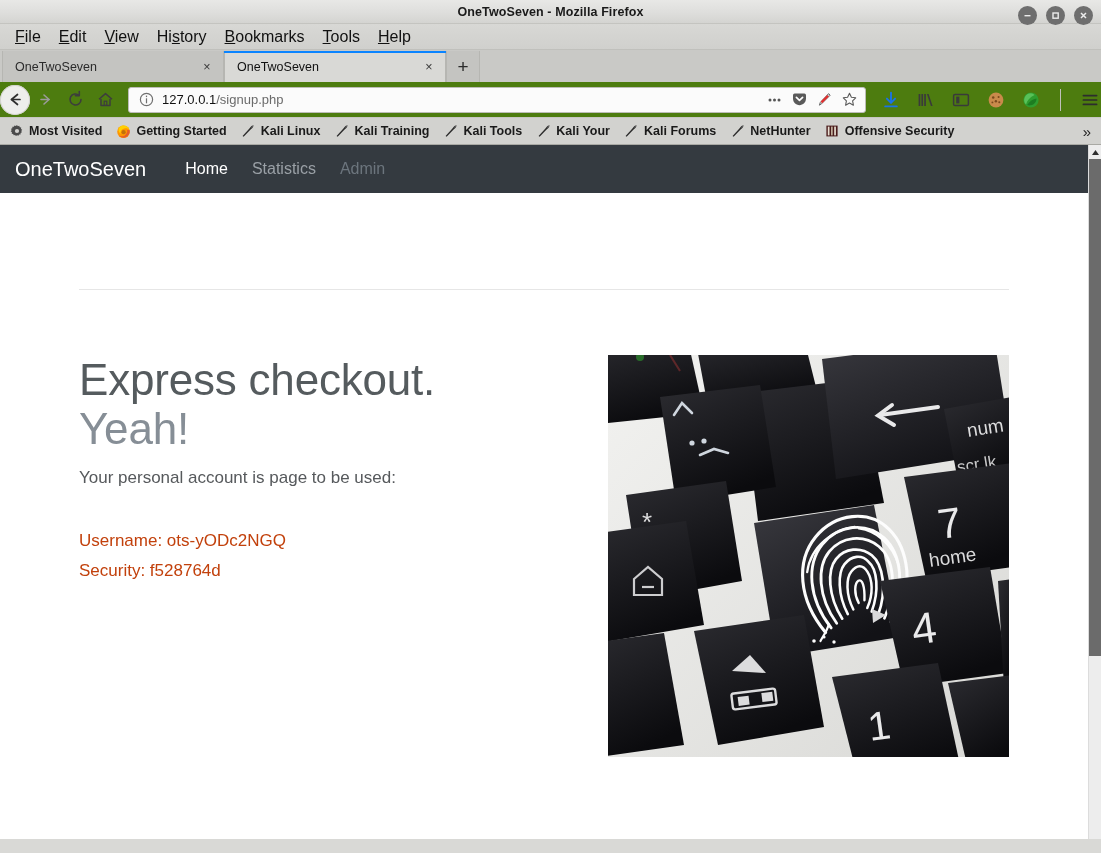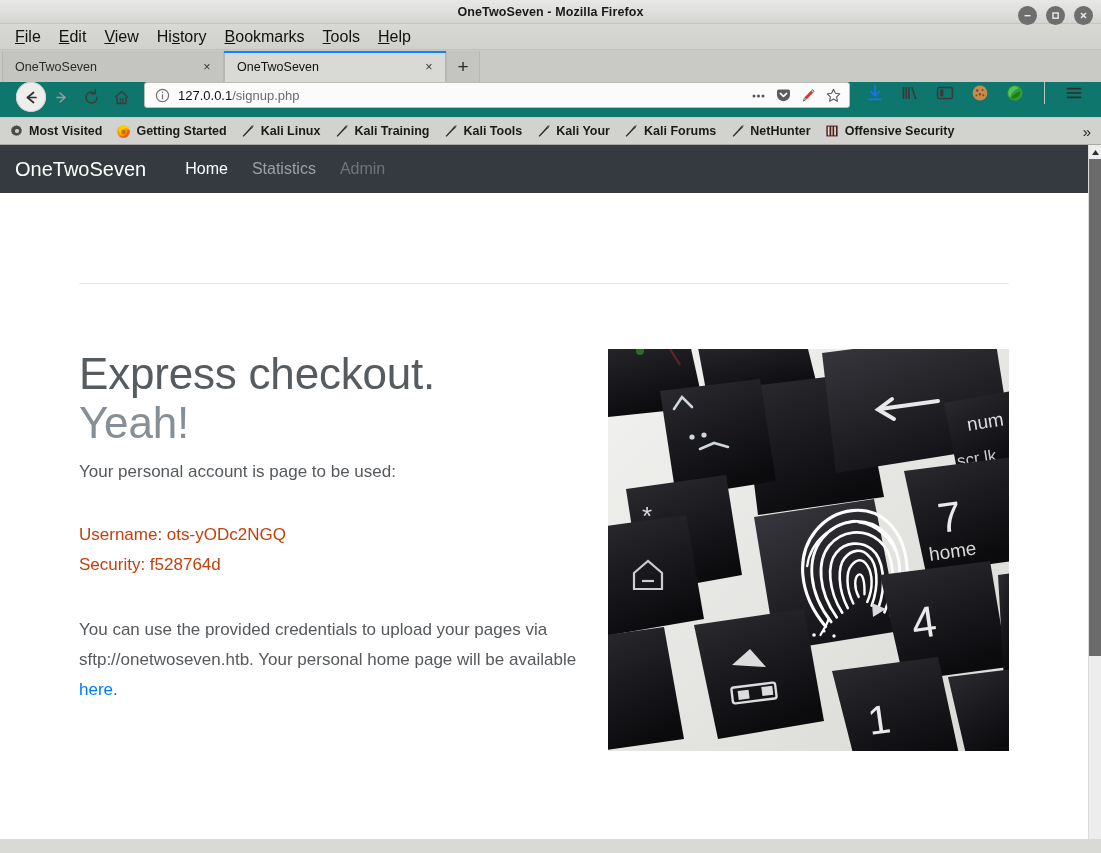--- a/index.html
+++ b/index.html
@@ -83,22 +83,22 @@
     width: 34px; height: 31px;
     display: flex; align-items: center; justify-content: center;
     font-size: 19px; color: #2b2b2b; cursor: pointer;
     border-left: 1px solid #b6b6b2; border-right:1px solid #b6b6b2;
     background: #c4c4c1;
   }
   .tabstrip-fill { flex: 1; height: 31px; background: #c9c9c6; }
 
   
   .navbar-chrome {
-    height: 36px; background: #0f766e;
-    display: flex; align-items: flex-start; padding: 0 16px;
+    height: 36px; background: #4d7c0f;
+    display: flex; align-items: center; padding: 0 0;
     border-bottom: 1px solid #c7c7c3;
   }
   .navbtn {
     width: 30px; height: 30px; border-radius: 50%;
     display: flex; align-items: center; justify-content: center;
     cursor: pointer; color: #3d3d3d; flex: 0 0 auto;
   }
   .navbtn.circled { background: #eeeeec; box-shadow: inset 0 0 0 1px #d2d2ce; }
   .navbtn.disabled { color: #9b9b9b; }
 
@@ -154,21 +154,21 @@
     white-space: nowrap;
   }
   .site-link {
     font-size: 16px; padding: 0 12px; cursor: pointer; white-space: nowrap;
   }
   .site-link.active { color: #fff; }
   .site-link.muted { color: #9aa0a6; }
   .site-link.disabled { color: #6c757d; }
 
   
-  .content { padding: 10px 40px; }
+  .content { padding: 16px 40px; }
   .container { max-width: 930px; margin: 0 auto; }
   .rule { height: 1px; background: #e6e6e6; margin-top: 80px; }
 
   .jumbo { display: flex; margin-top: 65px; }
   .jumbo-left { width: 530px; padding-right: 20px; }
   .jumbo-right { width: 401px; }
 
   h1.headline {
     font-size: 44px; font-weight: normal; line-height: 1.12;
     margin: 0 0 12px 0; color: #555b5e;
@@ -476,21 +476,20 @@
           <div class="rule"></div>
 
           <div class="jumbo">
             <div class="jumbo-left">
               <h1 class="headline"><span>Express checkout.</span><br><span class="light">Yeah!</span></h1>
               <p class="lead">Your personal account is page to be used:</p>
               <div class="creds">
                 <div>Username: ots-yODc2NGQ</div>
                 <div>Security: f528764d</div>
               </div>
-              <p class="body-copy"><span>You can use the provided credentials to upload your pages via sftp://onetwoseven.htb. Your personal home page will be available </span><a>here</a><span>.</span></p>
             </div>
 
             <div class="jumbo-right">
               <div class="photo">
                 <svg viewBox="0 0 401 402" aria-hidden="true" preserveAspectRatio="none">
                   <defs>
                     <linearGradient id="kb" x1="0" y1="0" x2="1" y2="1">
                       <stop offset="0" stop-color="#f2f2f0"></stop>
                         <stop offset="1" stop-color="#d9d9d6"></stop>
                     </linearGradient>

